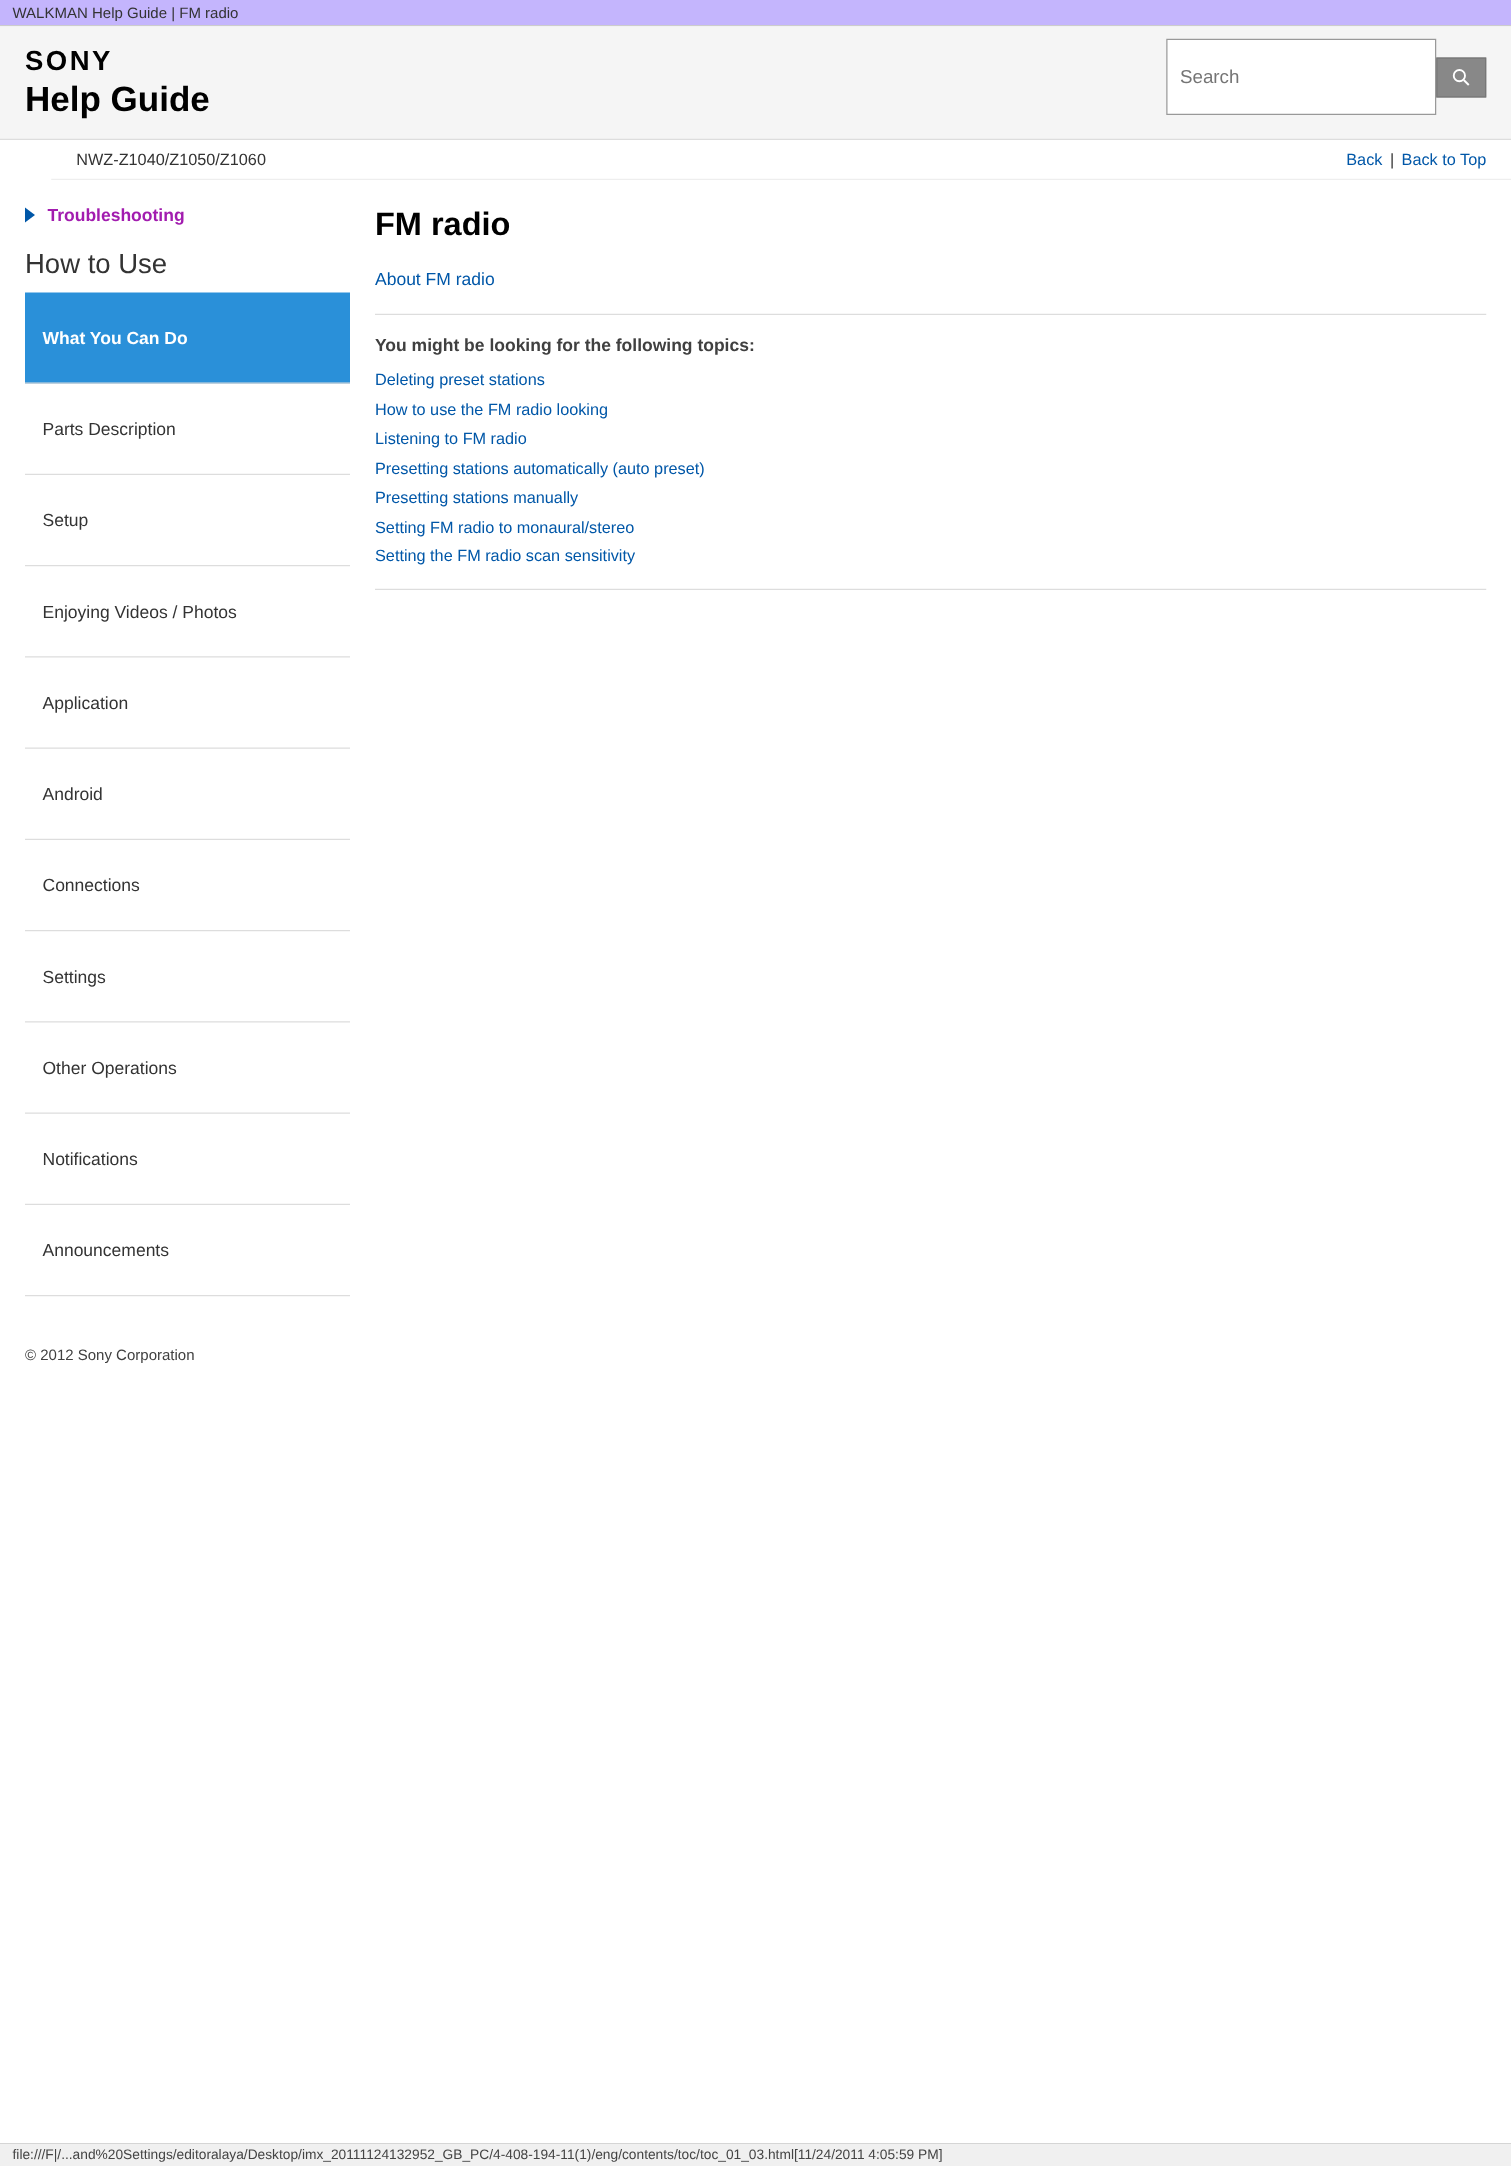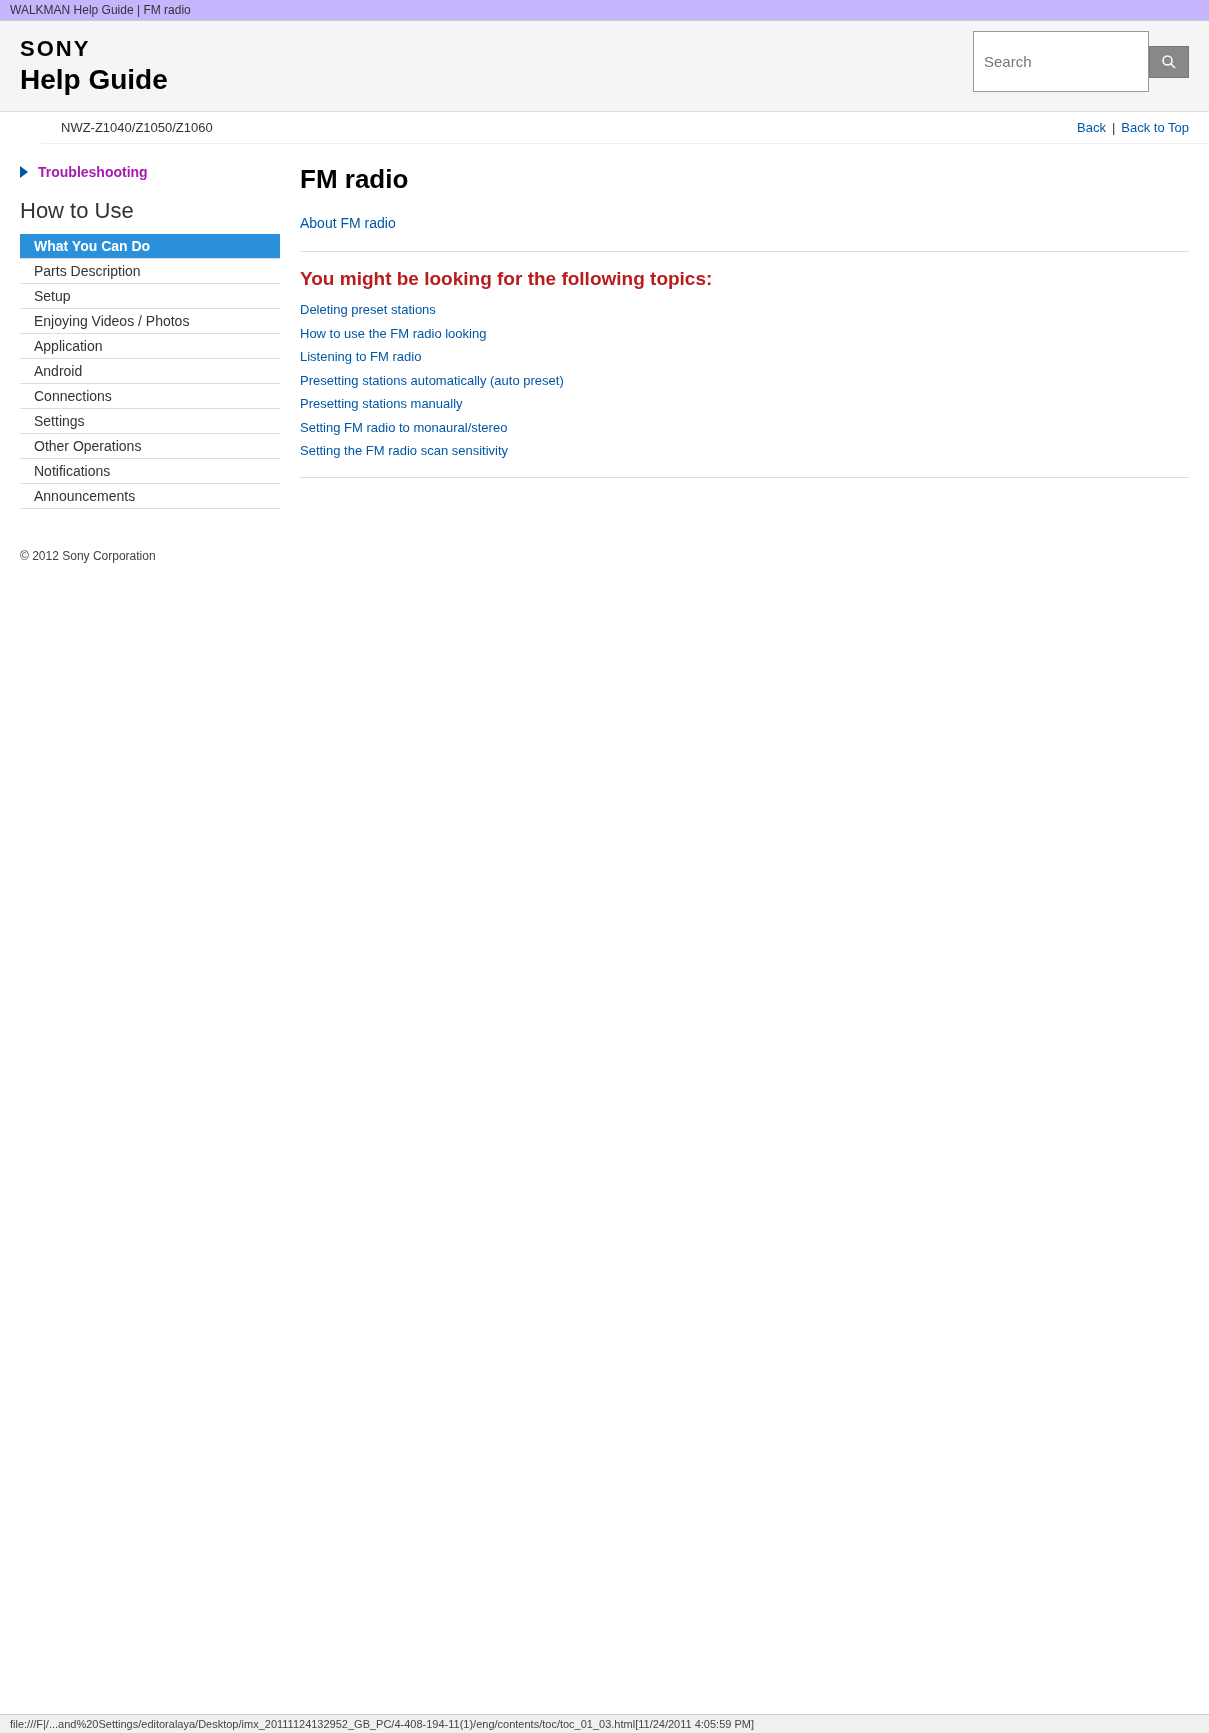--- a/index.html
+++ b/index.html
@@ -40,21 +40,21 @@
     }
     #search-area {
       display: flex;
       align-items: center;
       margin-bottom: 4px;
     }
     #search-input {
       border: 1px solid #999;
       padding: 21px 10px;
       font-size: 15px;
-      width: 176px;
+      width: 216px;
       background: #fff;
       color: #999;
       outline: none;
     }
     #search-button {
       background: #888;
       border: 1px solid #777;
       width: 40px;
       height: 32px;
       cursor: pointer;
@@ -120,21 +120,21 @@
       border-left: 8px solid #0057a8;
       margin-right: 4px;
     }
     #how-to-use-heading {
       font-size: 22px;
       color: #333;
       margin-bottom: 10px;
       font-weight: normal;
     }
     .sidebar-item {
-      padding: 4px 14px;
+      padding: 28px 14px;
       cursor: pointer;
       border-bottom: 1px solid #ddd;
       font-size: 14px;
       color: #333;
     }
     .sidebar-item.active {
       background: #2a90d9;
       color: #fff;
       font-weight: bold;
     }
@@ -152,23 +152,23 @@
       font-size: 14px;
       text-decoration: none;
       display: block;
       margin-bottom: 20px;
     }
     #topics-section {
       border-top: 1px solid #ddd;
       padding-top: 16px;
     }
     #topics-heading {
-      font-size: 19px;
-      font-weight: bold;
-      color: #b91c1c;
+      font-size: 14px;
+      font-weight: bold;
+      color: #404040;
       margin-bottom: 10px;
     }
     .topic-link {
       display: block;
       color: #0057a8;
       font-size: 13px;
       text-decoration: none;
       margin-bottom: 4px;
       line-height: 1.5;
     }

